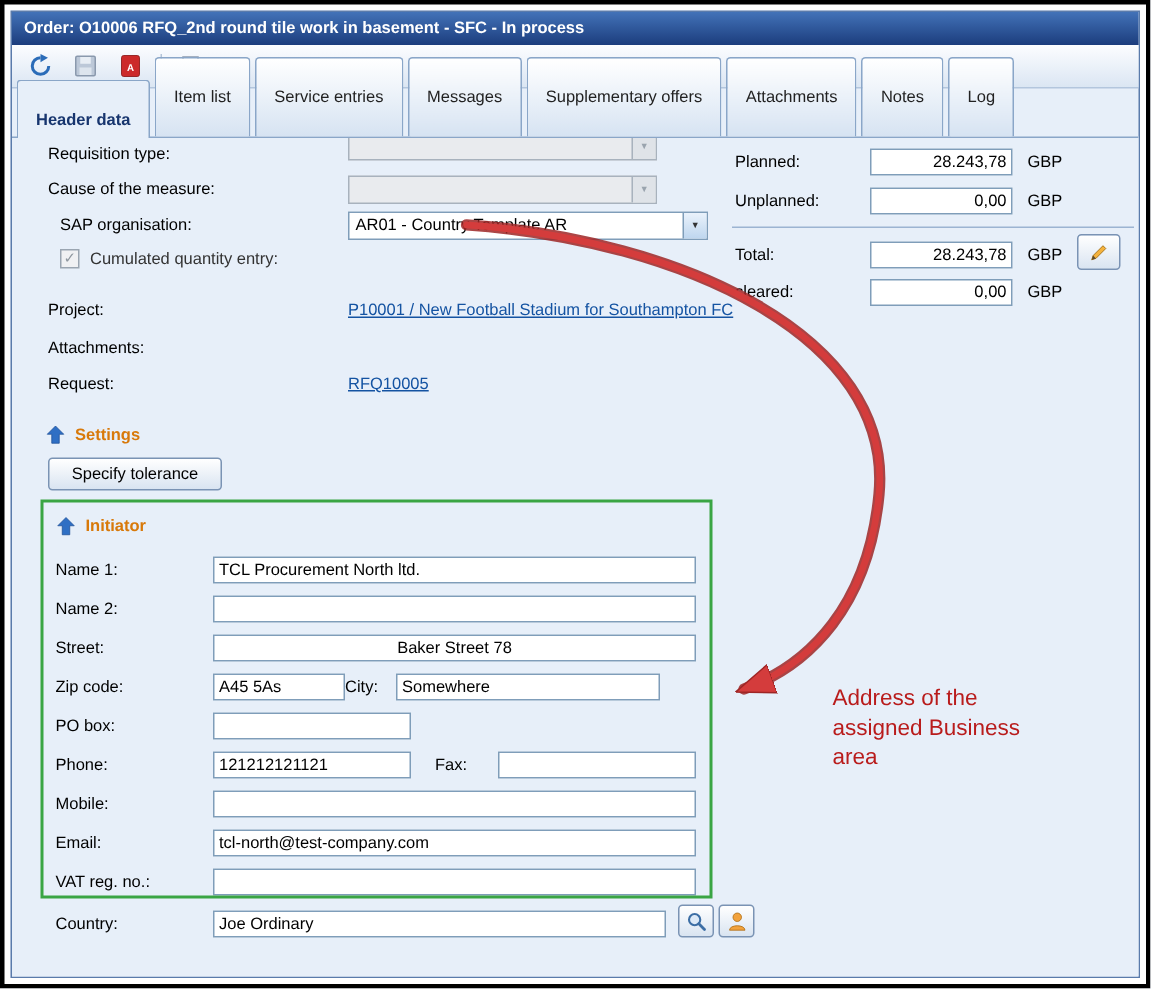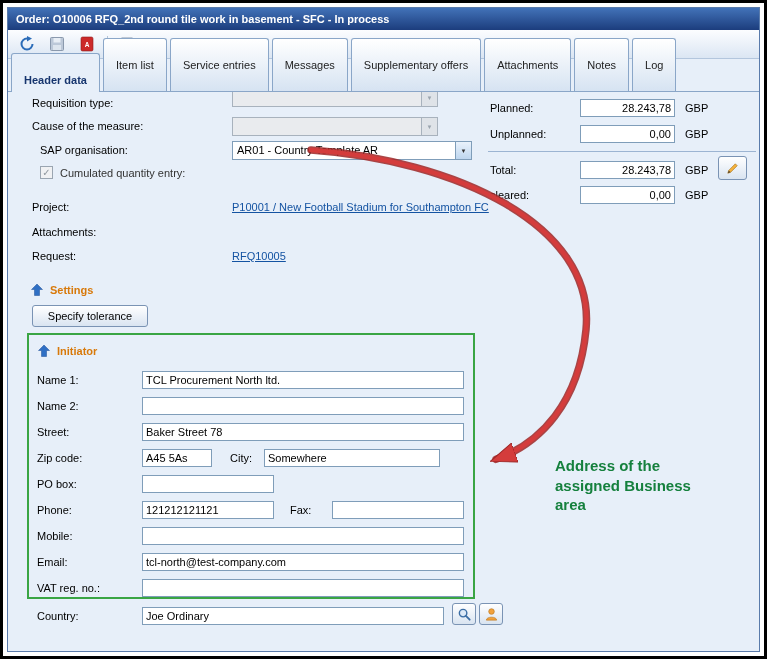--- a/index.html
+++ b/index.html
@@ -34,21 +34,21 @@
   .combo.disabled { background:#e9ebee; border-color:#a8b2bd; cursor:default; }
   .combo.disabled .arr { background:#dfe3e8; border-left-color:#a8b2bd; color:#9aa4ae; }
   .btn { position:absolute; border:1px solid #7a93b4; border-radius:3px;
          background:linear-gradient(#ffffff,#d9e4f1); font-size:11px; display:flex; align-items:center;
          justify-content:center; gap:3px; cursor:pointer; color:#000; }
   .sectitle { position:absolute; font-size:11px; font-weight:bold; color:#d8790a; white-space:nowrap; }
   .secicon { position:absolute; width:14px; height:14px; }
   .greenbox { position:absolute; border:2px solid #3aa544; z-index:4; }
   .checkbox { position:absolute; width:13px; height:13px; border:1px solid #9aa5b1; background:#f0f1f3;
               font-size:10px; line-height:11px; text-align:center; color:#8f979f; }
-  .annotation { position:absolute; font-size:15px; font-weight:bold; color:#15803d; line-height:1.3; z-index:10; }
+  .annotation { position:absolute; font-size:15px; font-weight:normal; color:#b91c1c; line-height:1.3; z-index:10; }
   .hline { position:absolute; height:1px; background:#9cb4d2; }
   .arrow-overlay { position:absolute; left:0; top:0; width:100%; height:100%; pointer-events:none; z-index:50; }
 </style>
 </head>
 <body>
 
 <div class="screen">
   <div class="app">
 
     <div class="titlebar">
@@ -168,24 +168,24 @@
       </svg>
       <span class="sectitle" style="left:49px; top:253px; z-index:6;">Initiator</span>
 
       <span class="lbl" style="left:29px; top:282px;">Name 1:</span>
       <input class="field" style="left: 134px; top: 279px; width: 322px;" value="TCL Procurement North ltd.">
 
       <span class="lbl" style="left:29px; top:308px;">Name 2:</span>
       <input class="field" style="left: 134px; top: 305px; width: 322px;" value="">
 
       <span class="lbl" style="left:29px; top:334px;">Street:</span>
-      <input class="field" style="left: 134px; top: 331px; width: 322px;" value="Baker Street 78">
+      <input class="field" style="left: 134px; top: 331px; width: 322px; text-align: center;" value="Baker Street 78">
 
       <span class="lbl" style="left:29px; top:360px;">Zip code:</span>
-      <input class="field" style="left: 134px; top: 357px; width: 70px;" value="A45 5As">
+      <input class="field" style="left: 134px; top: 357px; width: 88px;" value="A45 5As">
       <span class="lbl" style="left:222px; top:360px;">City:</span>
       <input class="field" style="left: 256px; top: 357px; width: 176px;" value="Somewhere">
 
       <span class="lbl" style="left:29px; top:386px;">PO box:</span>
       <input class="field" style="left: 134px; top: 383px; width: 132px;" value="">
 
       <span class="lbl" style="left:29px; top:412px;">Phone:</span>
       <input class="field" style="left: 134px; top: 409px; width: 132px;" value="121212121121">
       <span class="lbl" style="left:282px; top:412px;">Fax:</span>
       <input class="field" style="left: 324px; top: 409px; width: 132px;" value="">

